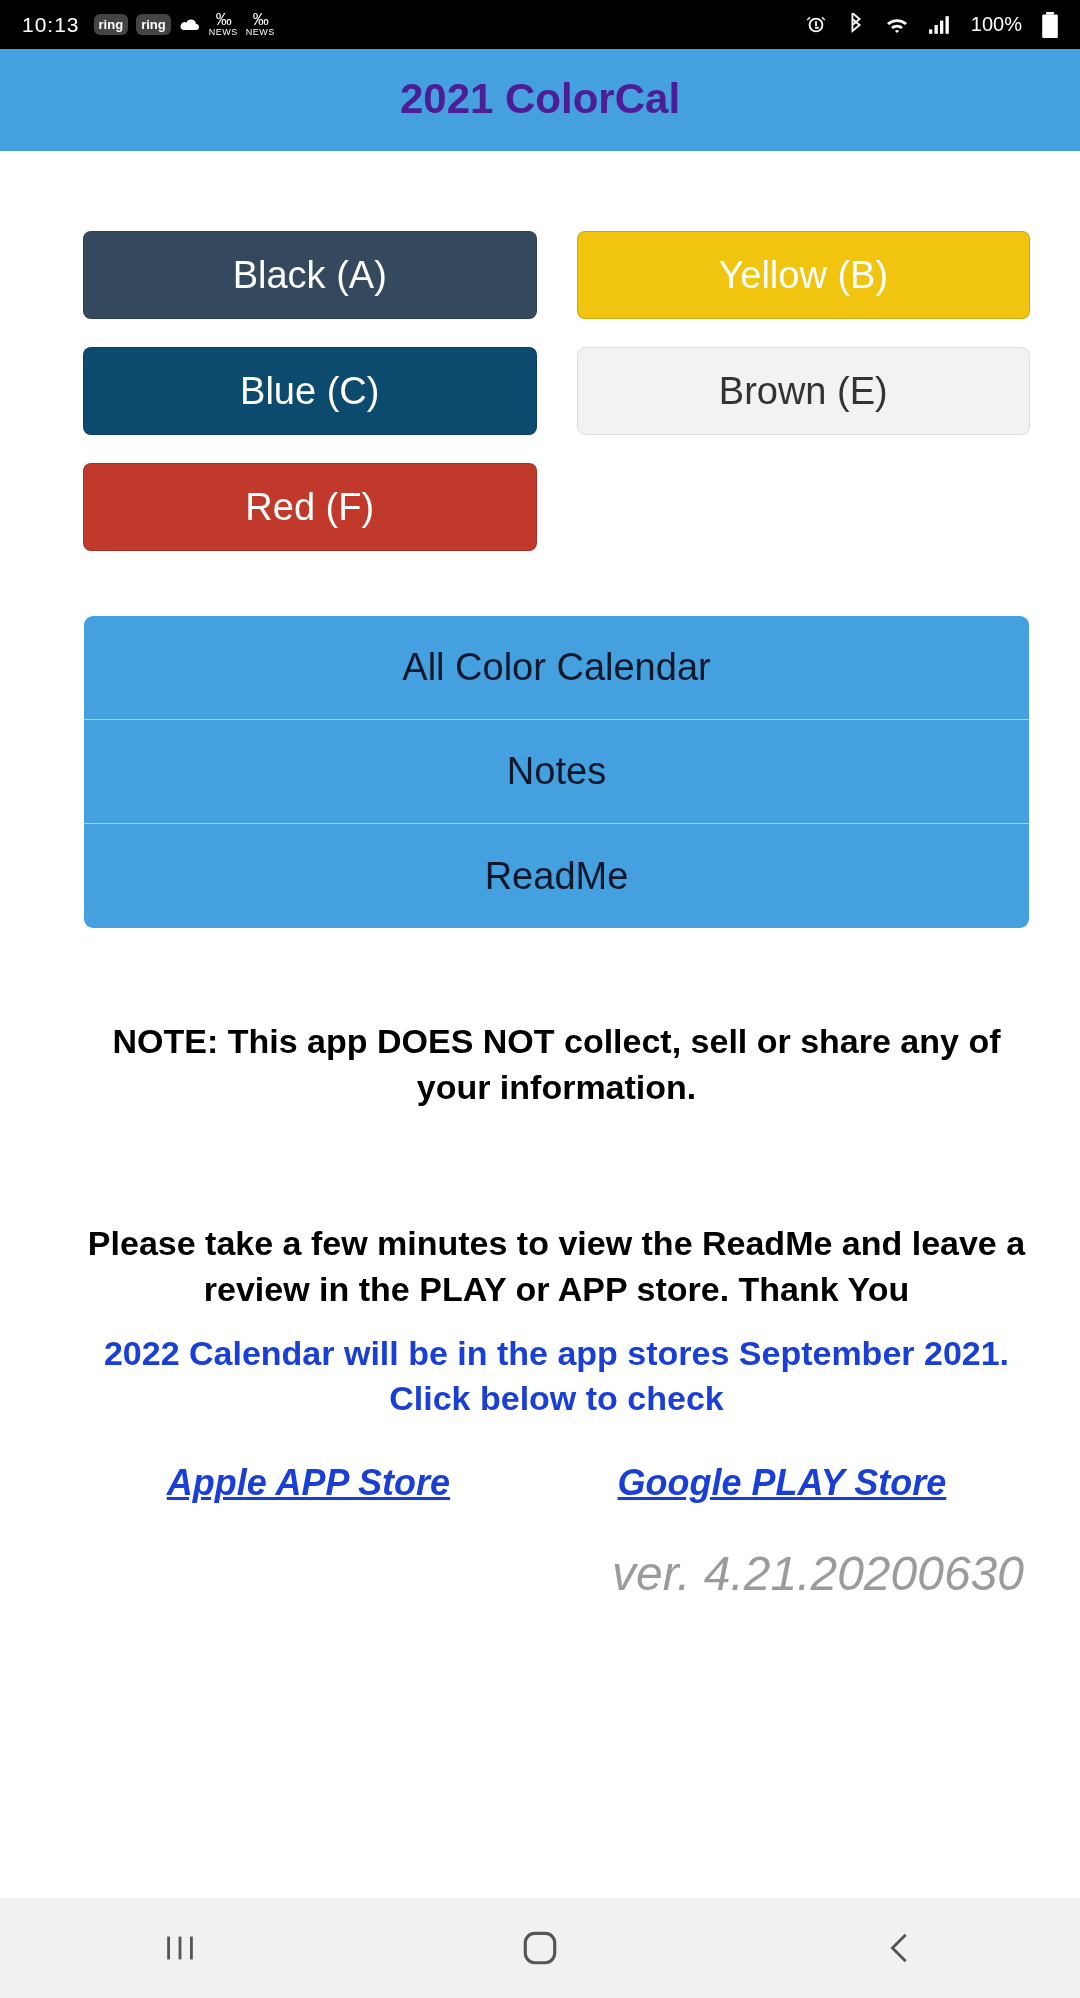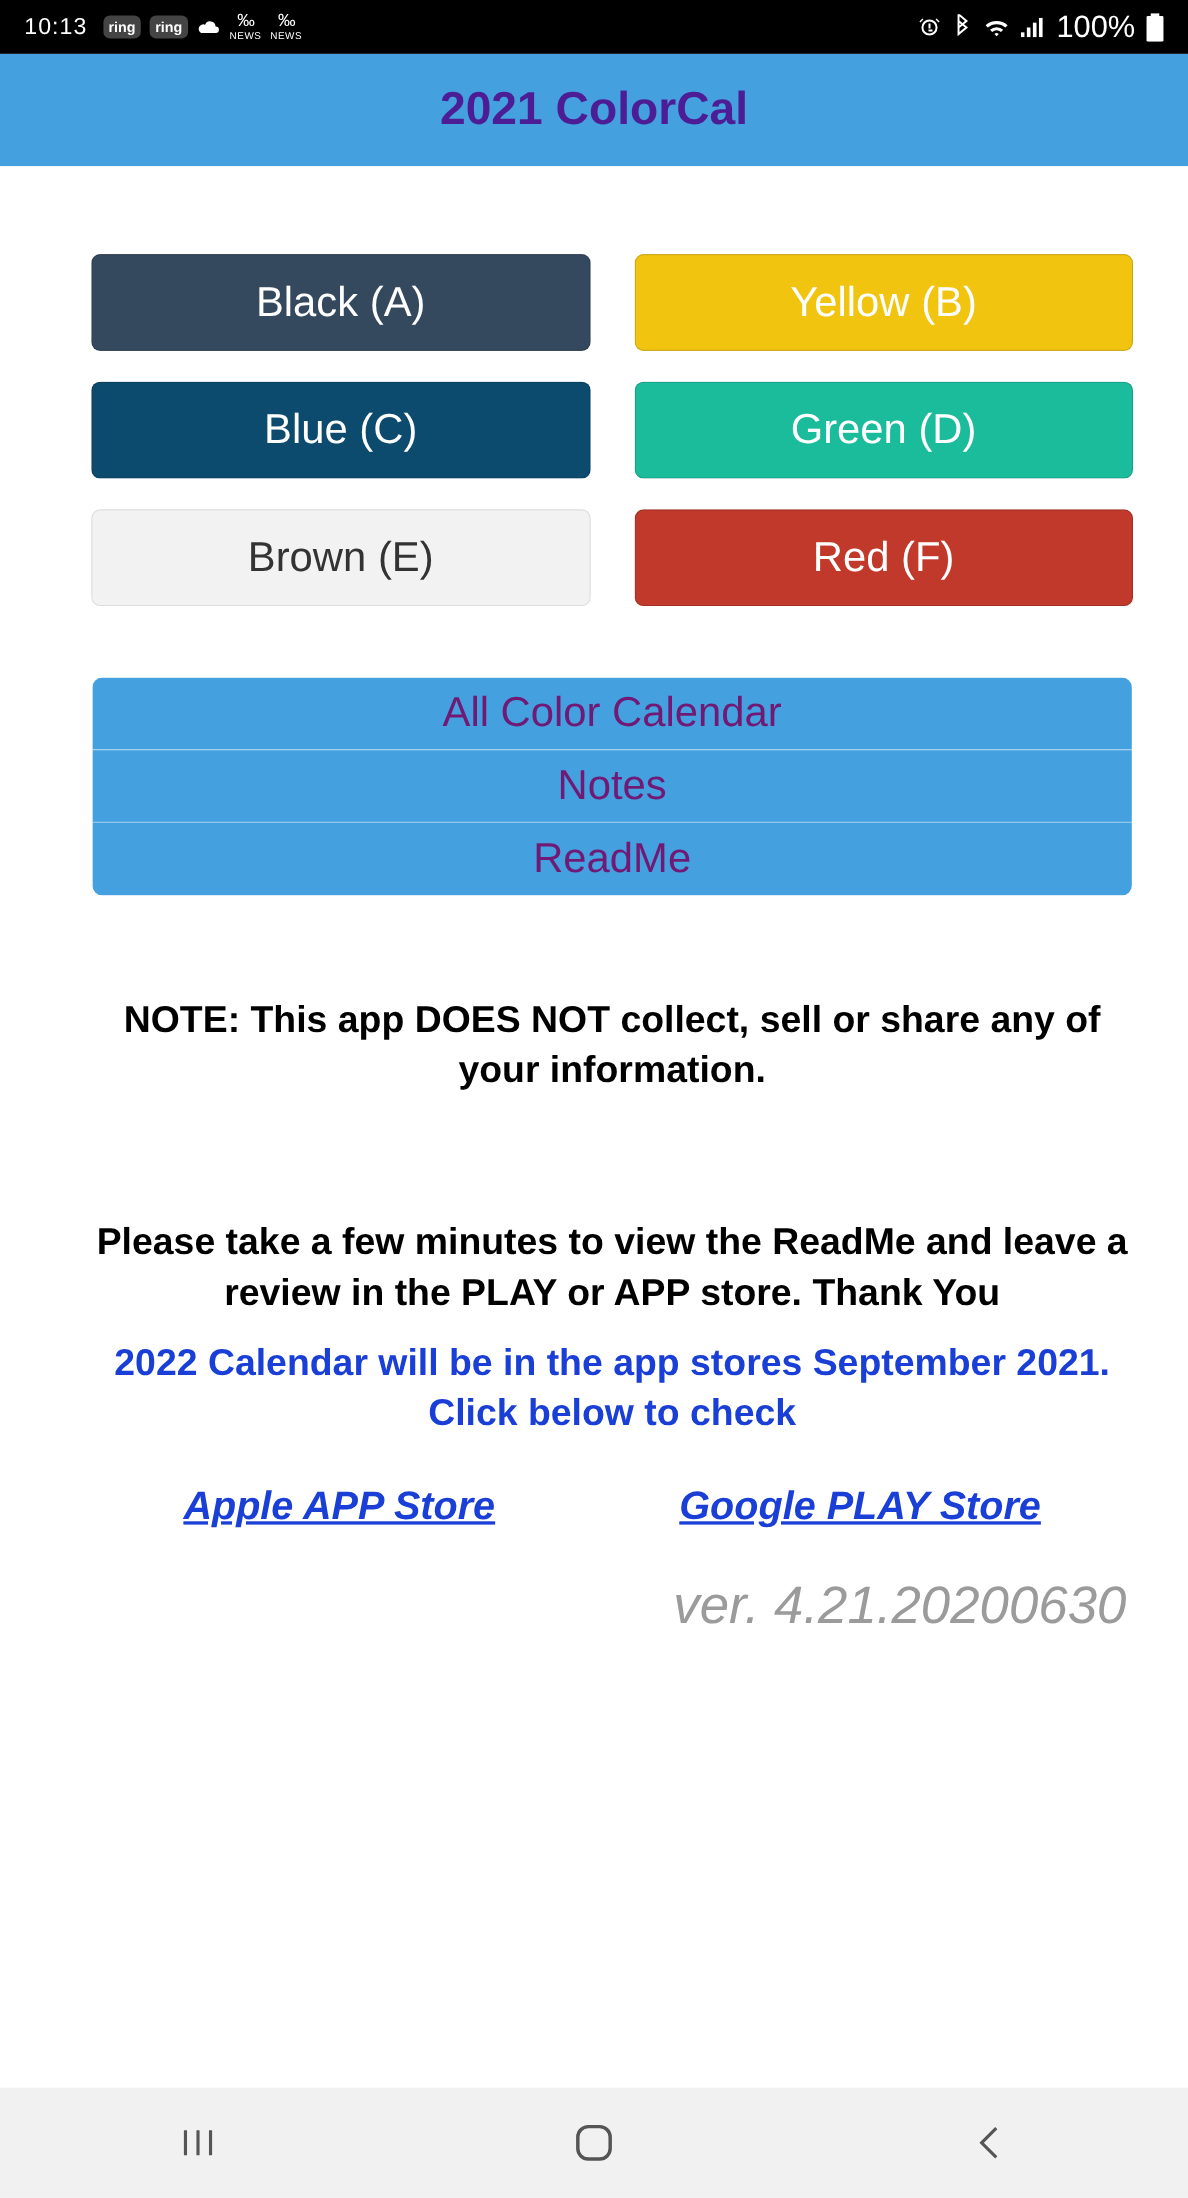--- a/index.html
+++ b/index.html
@@ -1,38 +1,38 @@
 <!DOCTYPE html>
 <html><head>
 <meta charset="utf-8">
 <style>
   * { box-sizing: border-box; margin: 0; padding: 0; }
   html, body { width: 1080px; height: 1998px; font-family: -apple-system, Helvetica, Arial, sans-serif; background: #fff; }
   .statusbar { background: #000; color: #fff; height: 49px; display: flex; align-items: center; justify-content: space-between; padding: 0 22px; font-size: 24px; font-weight: 500; }
   .sb-left { display: flex; align-items: center; gap: 14px; }
-  .sb-right { display: flex; align-items: center; gap: 10px; font-size: 28px; }
+  .sb-right { display: flex; align-items: center; gap: 20px; font-size: 20px; }
   .sb-time { font-size: 21px; letter-spacing: 1px; }
   .sb-tray { display:flex; gap:8px; align-items:center; }
   .ring-badge { background:#444; color:#fff; border-radius:6px; font-size:13px; padding:3px 5px; font-weight:600; }
   .news-badge { display:flex; flex-direction:column; align-items:center; line-height:1; }
   .news-top { font-size:16px; letter-spacing:-1px; }
   .news-bot { font-size:9px; letter-spacing:0.5px; }
   .header { background:#44A0DE; color:#4c1d95; text-align:center; padding:26px 0 28px; }
   .header h1 { font-size:42px; font-weight:700; }
   .content { padding: 80px 50px 0; margin-left: 33px; }
   .color-grid { display:grid; grid-template-columns:1fr 1fr; gap:28px 40px; }
   .color-btn { font-size:38px; font-weight:400; height:88px; border-radius:8px; display:flex; align-items:center; justify-content:center; cursor:pointer; border:1px solid rgba(0,0,0,0.15); }
   .blackA { background:#34495E; color:#fff; }
   .yellowB { background:#F1C40F; color:#fff; }
   .blueC { background:#0c4a6e; color:#fff; }
   .greenD { background:#1ABC9C; color:#fff; }
   .brownE { background:#F2F2F2; color:#333; border:1px solid #ddd; }
   .redF { background:#C0392B; color:#fff; }
   .full-list { margin-top:64px; border:1px solid rgba(255,255,255,0.4); border-radius:10px; overflow:hidden; }
-  .full-btn { background:#44A0DE; color:#701a75; font-size:38px; height:66px; display:flex; align-items:center; justify-content:center; cursor:pointer; border-bottom:1px solid rgba(255,255,255,0.5); }
+  .full-btn { background:#44A0DE; color:#0f172a; font-size:38px; height:104px; display:flex; align-items:center; justify-content:center; cursor:pointer; border-bottom:1px solid rgba(255,255,255,0.5); }
   .full-btn:last-child { border-bottom:none; }
   .note1 { margin-top:90px; font-size:34px; font-weight:700; text-align:center; line-height:1.35; padding:0 0px; }
   .note2 { margin-top:110px; font-size:34px; font-weight:700; text-align:center; line-height:1.35; }
   .note3 { margin-top:18px; font-size:34px; font-weight:700; color:#1A3FD6; text-align:center; line-height:1.35; }
   .store-links { margin-top:40px; display:flex; justify-content:space-around; }
   .store-link { color:#1A3FD6; font-size:36px; font-weight:700; font-style:italic; text-decoration:underline; cursor:pointer; }
   .version { text-align:right; color:#9b9b9b; font-style:italic; font-size:48px; margin-top:42px; padding-right:6px; }
   .navbar { position:absolute; bottom:0; left:0; right:0; height:100px; background:#F1F1F1; display:flex; align-items:center; justify-content:space-around; }
   .nav-icon { width:52px; height:52px; display:flex; align-items:center; justify-content:center; }
   svg { display:block; }
@@ -98,21 +98,20 @@
 <div class="header">
   <h1>2021 ColorCal</h1>
 </div>
 
 <div class="content">
 
   <div class="color-grid">
     <div class="color-btn blackA">Black (A)</div>
     <div class="color-btn yellowB">Yellow (B)</div>
     <div class="color-btn blueC">Blue (C)</div>
-    <div class="color-btn greenD">Green (D)</div>
     <div class="color-btn brownE">Brown (E)</div>
     <div class="color-btn redF">Red (F)</div>
   </div>
 
   <div class="full-list">
     <div class="full-btn">All Color Calendar</div>
     <div class="full-btn">Notes</div>
     <div class="full-btn">ReadMe</div>
   </div>
 

